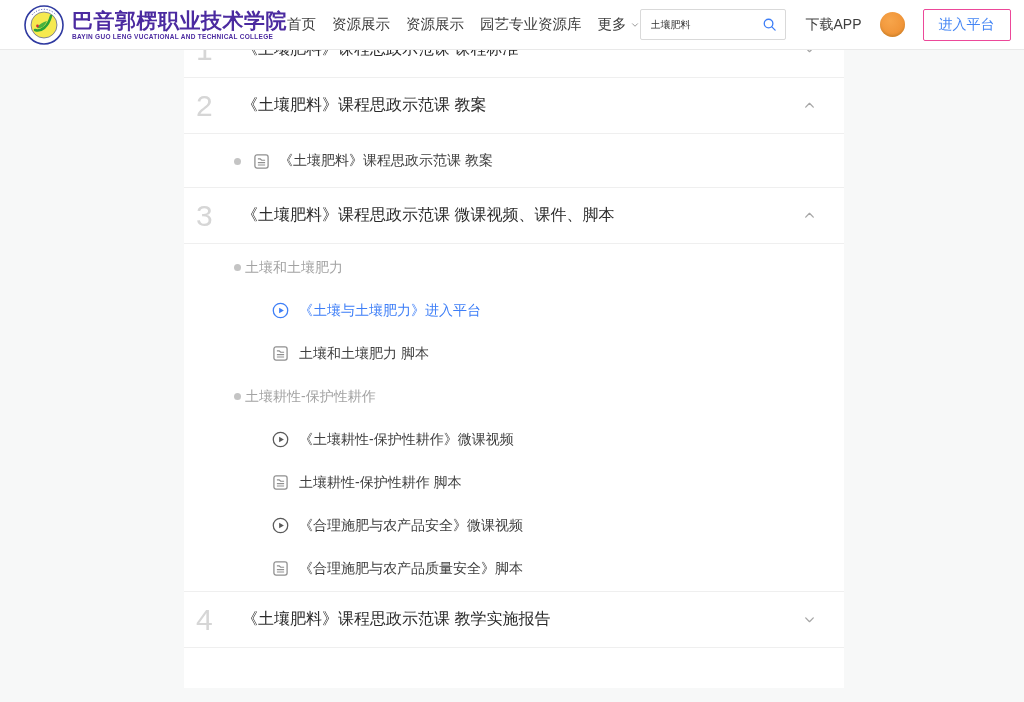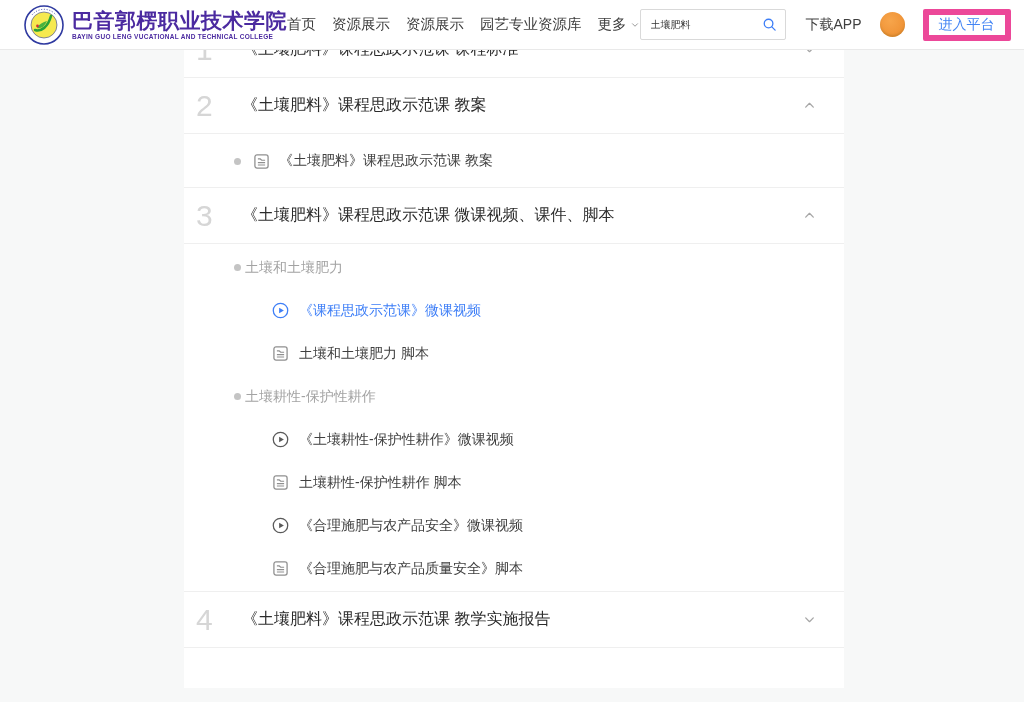--- a/index.html
+++ b/index.html
@@ -18,21 +18,21 @@
   .main-nav { display:flex; align-items:center; gap:16px; margin-left:0; }
   .nav-item { font-size:14.5px; color:#3f3f3f; white-space:nowrap; cursor:pointer; display:flex; align-items:center; }
   .nav-item .dd { width:10px; height:10px; margin-left:3px; }
   .search-box { margin-left:auto; width:146px; height:31px; border:1px solid #d9d9d9; border-radius:2px;
                 display:flex; align-items:center; background:#fff; flex:none; }
   .search-box input { border:0; outline:0; flex:1; min-width:0; padding-left:10px; font-size:10px; color:#333; background:transparent; }
   .search-box .mag { width:15px; height:15px; margin-right:8px; flex:none; cursor:pointer; }
   .download { margin-left:20px; font-size:14px; color:#3f3f3f; white-space:nowrap; cursor:pointer;text-align:right; }
   .avatar { margin-left:18px; width:25px; height:25px; border-radius:50%; flex:none; cursor:pointer;
             background:radial-gradient(circle at 40% 35%, #f7a54b, #ec8b2d); box-shadow:inset 0 -2px 2px rgba(160,110,30,.35); }
-  .enter-btn { margin-left:18px; width:88px; height:32px; border:6px solid #ec4899; color:#4485f4; background:#fff;
+  .enter-btn { margin-left:18px; width:88px; height:32px; border:1px solid #ec4899; color:#4485f4; background:#fff;
                font-size:14px; border-radius:2px; display:flex; align-items:center; justify-content:center; cursor:pointer; flex:none; }
 
   
   .card { position:absolute; left:184px; top:22px; width:660px; background:#fff; z-index:1; padding-bottom:40px; }
   .acc-header { height:56px; display:flex; align-items:center; border-bottom:1px solid #efefef; position:relative; cursor:pointer; }
   .num { margin-left:12px; width:46px; font-size:30px; line-height:1; color:#d6d6d6; flex:none; }
   .acc-title { font-size:16px; color:#2b2b2b; }
   .chev { position:absolute; right:28px; width:13px; height:13px; }
   .acc-body { border-bottom:1px solid #efefef; padding:2px 0 1px; }
   .row { height:43px; display:flex; align-items:center; }
@@ -139,21 +139,21 @@
       <div class="acc-body">
         <div class="row">
           <span class="bullet"></span>
           <span class="sec-label">土壤和土壤肥力</span>
         </div>
         <div class="row leaf">
           <svg class="ic" viewBox="0 0 16 16">
             <circle cx="8" cy="8" r="6.8" fill="none" stroke="#3d7ef7" stroke-width="1.2"></circle>
             <path d="M6.7 5.4 L11.2 8 L6.7 10.6 Z" fill="#3d7ef7"></path>
           </svg>
-          <span class="txt active">《课程思政示范课》微课视频</span>
+          <span class="txt active">《土壤与土壤肥力》进入平台</span>
         </div>
         <div class="row leaf">
           <svg class="ic" viewBox="0 0 16 16">
             <rect x="1.8" y="1.8" width="12.4" height="12.4" rx="2" fill="none" stroke="#8f8f8f" stroke-width="1.2"></rect>
             <path d="M4.6 5.6 h2.2 l1.4 1.2 h3.2" fill="none" stroke="#8f8f8f" stroke-width="1.1"></path>
             <path d="M4.6 9 h6.8 M4.6 11.3 h6.8" stroke="#8f8f8f" stroke-width="1.1"></path>
           </svg>
           <span class="txt">土壤和土壤肥力 脚本</span>
         </div>
         <div class="row">

